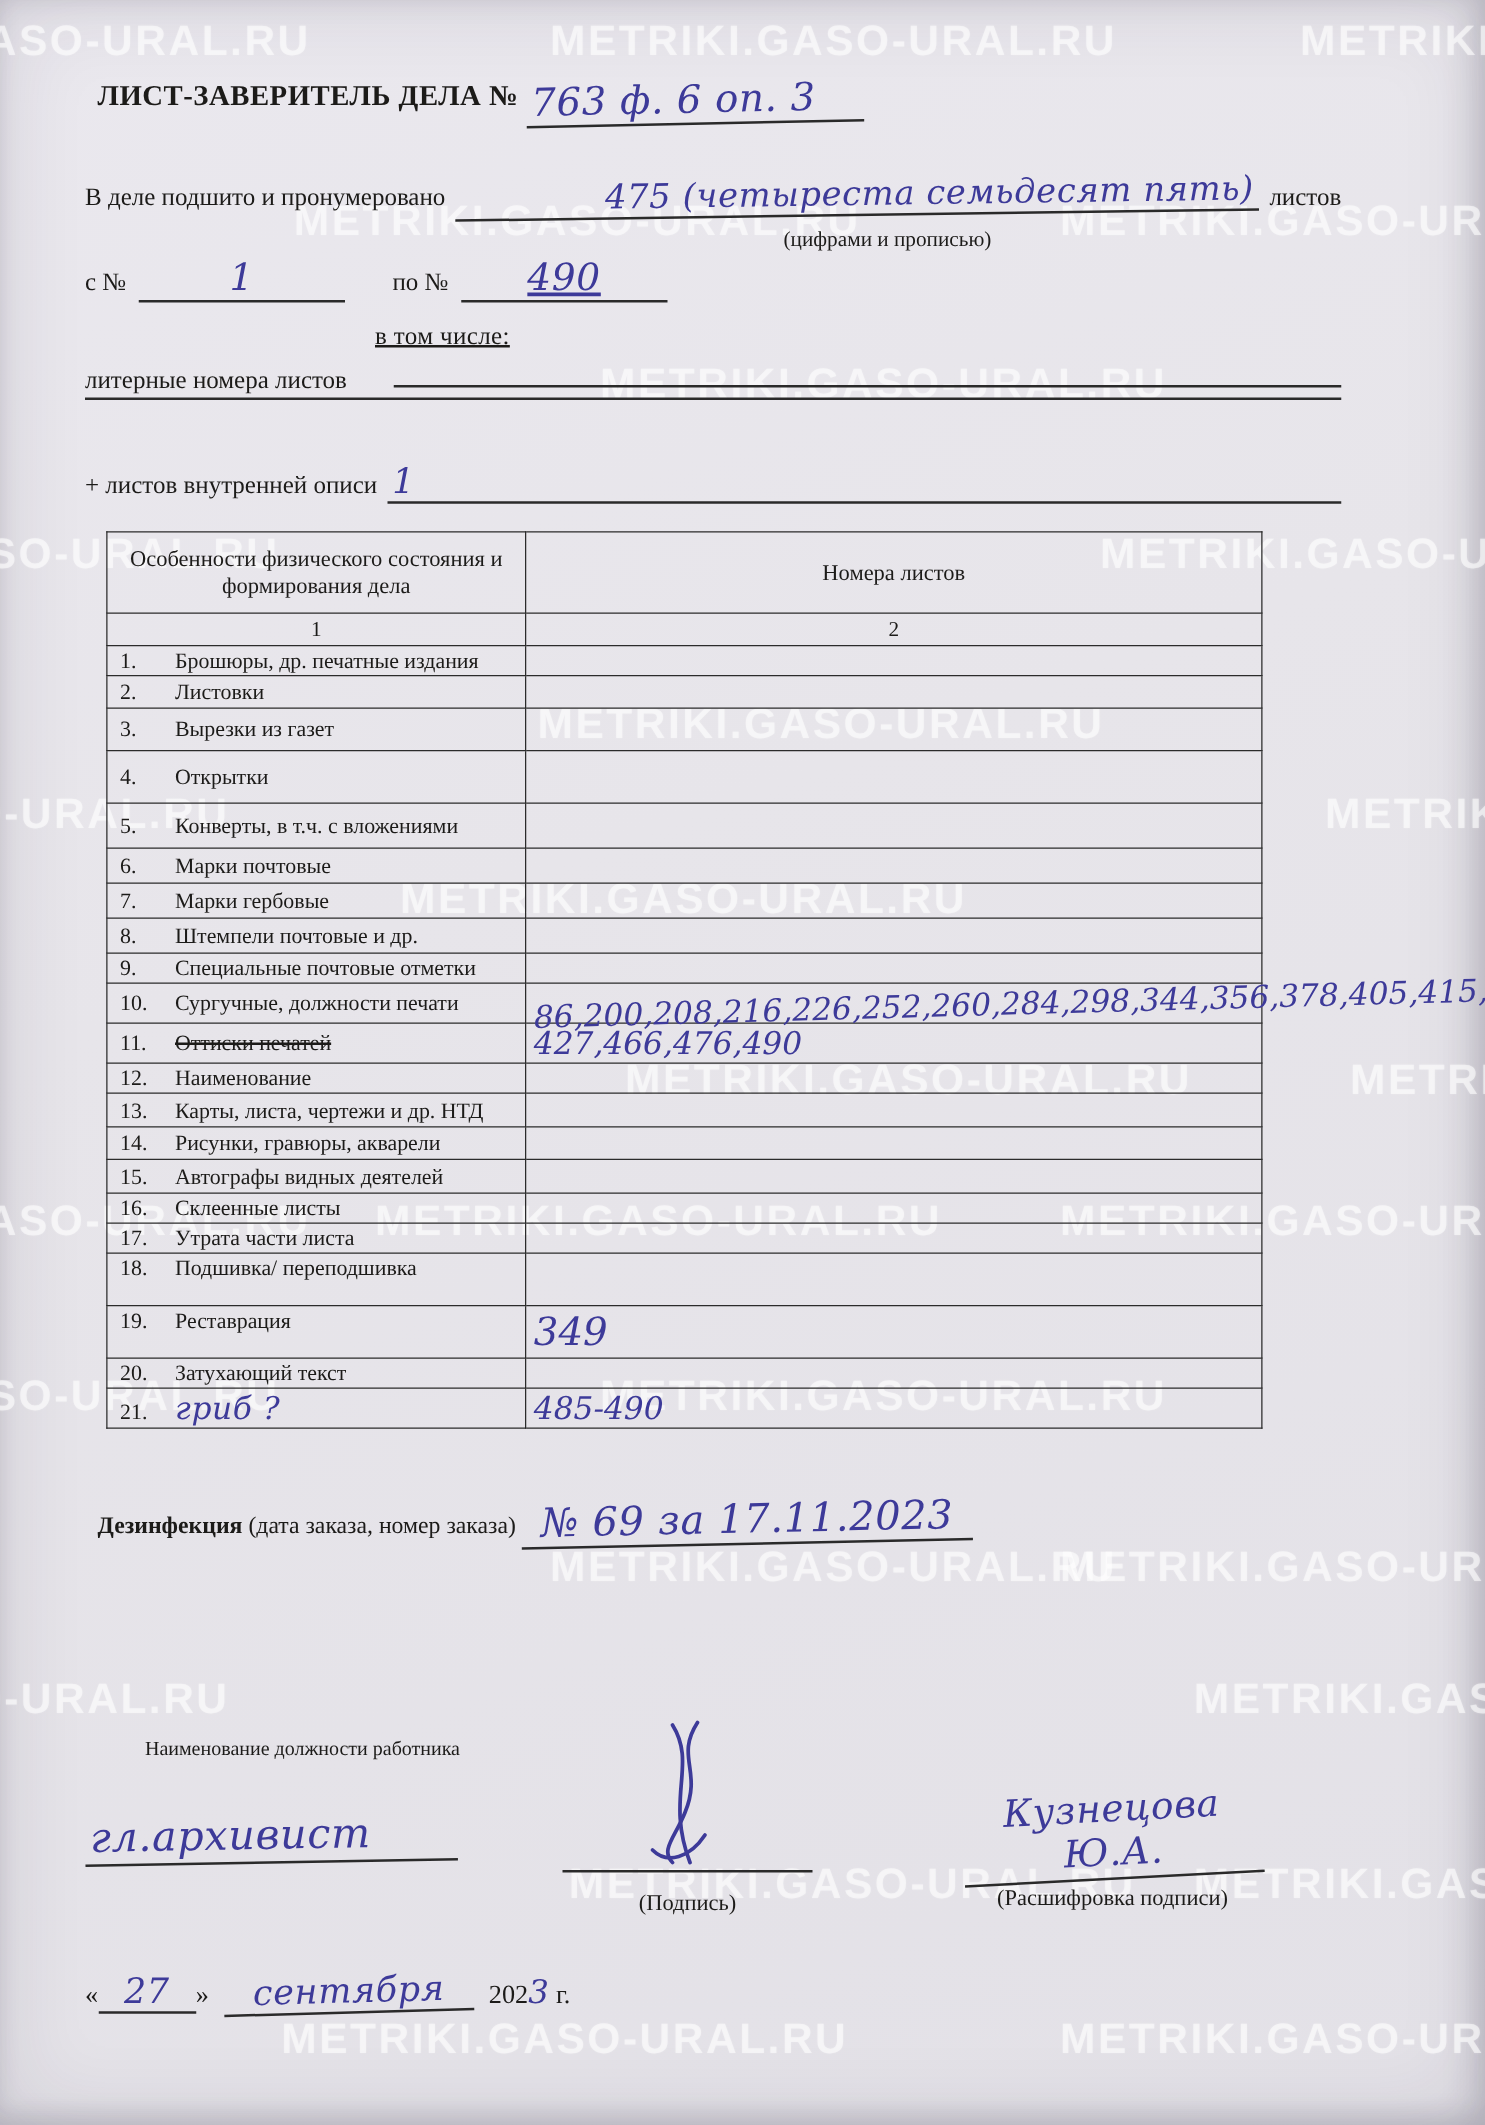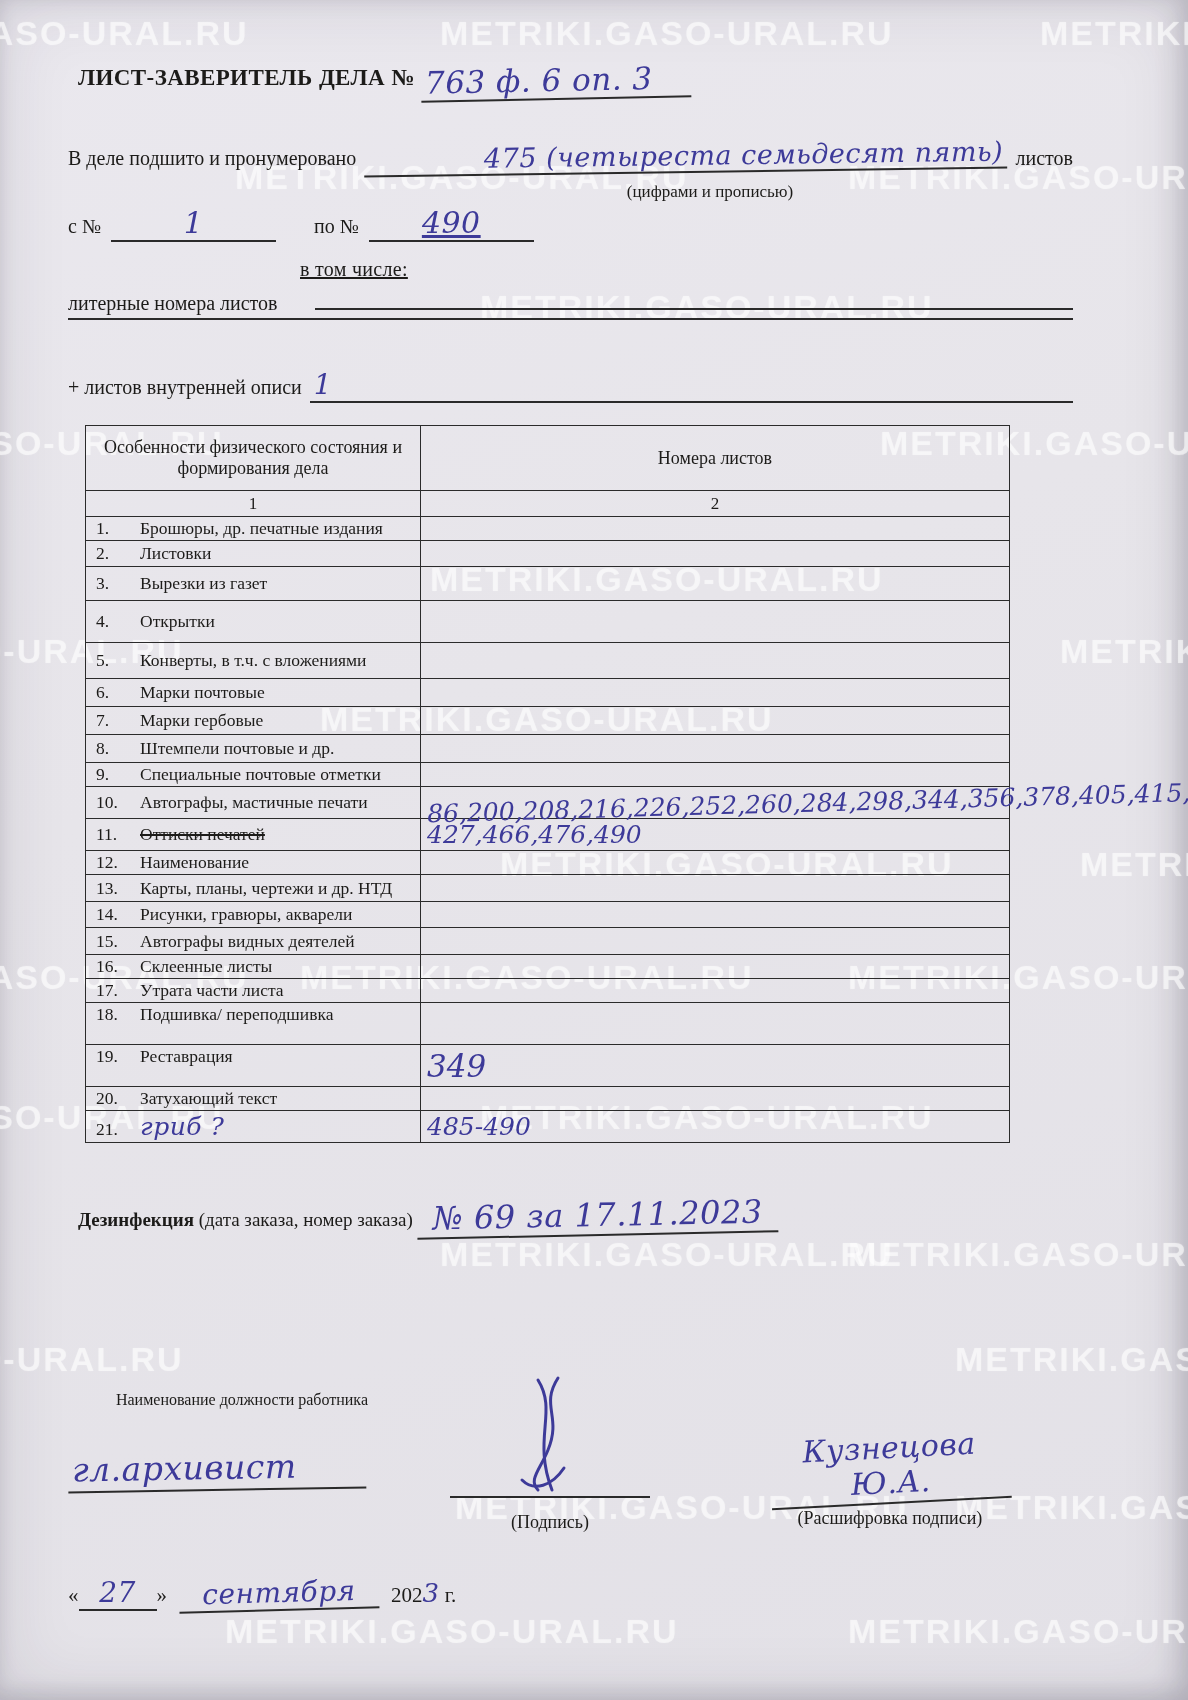--- a/index.html
+++ b/index.html
@@ -189,33 +189,33 @@
         </tr>
     <tr class="h28">
           <td><span class="num">8.</span><span>Штемпели почтовые и др.</span></td>
           <td class="val"></td>
         </tr>
     <tr class="h24">
           <td><span class="num">9.</span><span>Специальные почтовые отметки</span></td>
           <td class="val"></td>
         </tr>
     <tr class="h25">
-          <td><span class="num">10.</span><span>Автографы, мастичные печати</span></td>
+          <td><span class="num">10.</span><span>Сургучные, должности печати</span></td>
           <td class="val"><span class="hw tilt">86,200,208,216,226,252,260,284,298,344,356,378,405,415,421</span></td>
         </tr>
     <tr class="h24">
           <td><span class="num">11.</span><span class="strike">Оттиски печатей</span></td>
           <td class="val"><span class="hw">427,466,476,490</span></td>
         </tr>
     <tr class="h24">
           <td><span class="num">12.</span><span>Наименование</span></td>
           <td class="val"></td>
         </tr>
     <tr class="h27">
-          <td><span class="num">13.</span><span>Карты, планы, чертежи и др. НТД</span></td>
+          <td><span class="num">13.</span><span>Карты, листа, чертежи и др. НТД</span></td>
           <td class="val"></td>
         </tr>
     <tr class="h26">
           <td><span class="num">14.</span><span>Рисунки, гравюры, акварели</span></td>
           <td class="val"></td>
         </tr>
     <tr class="h27">
           <td><span class="num">15.</span><span>Автографы видных деятелей</span></td>
           <td class="val"></td>
         </tr>

